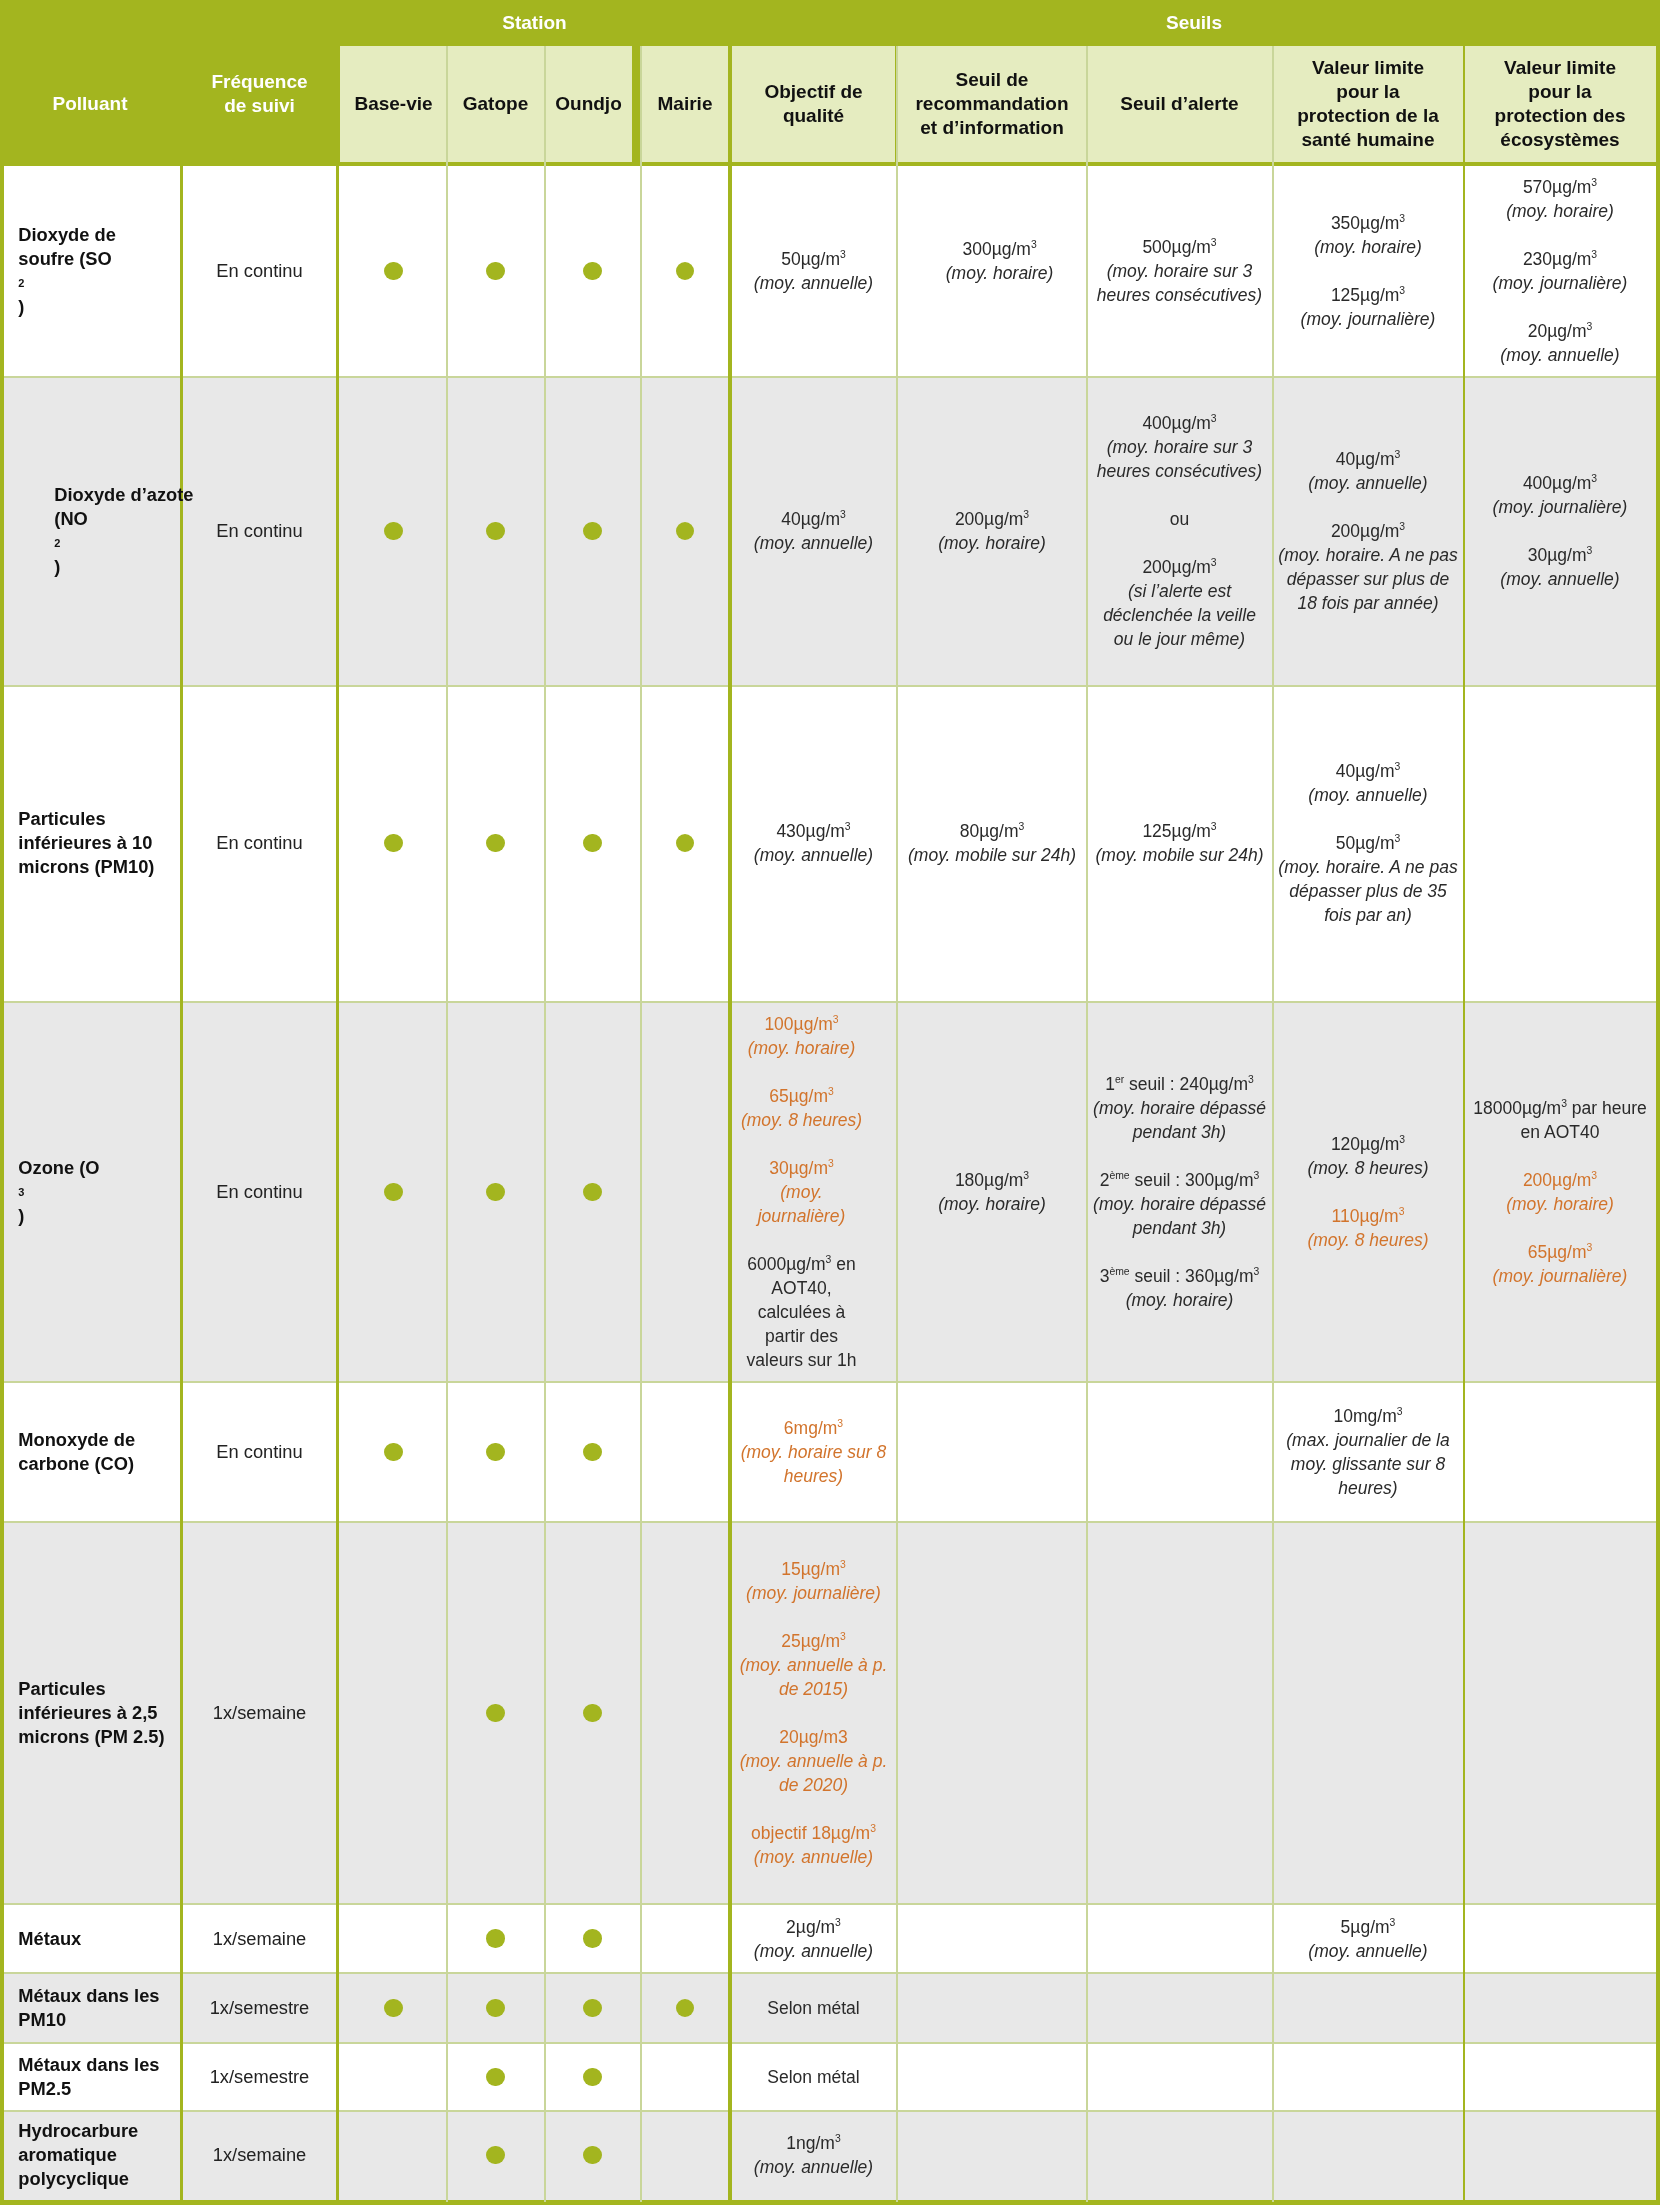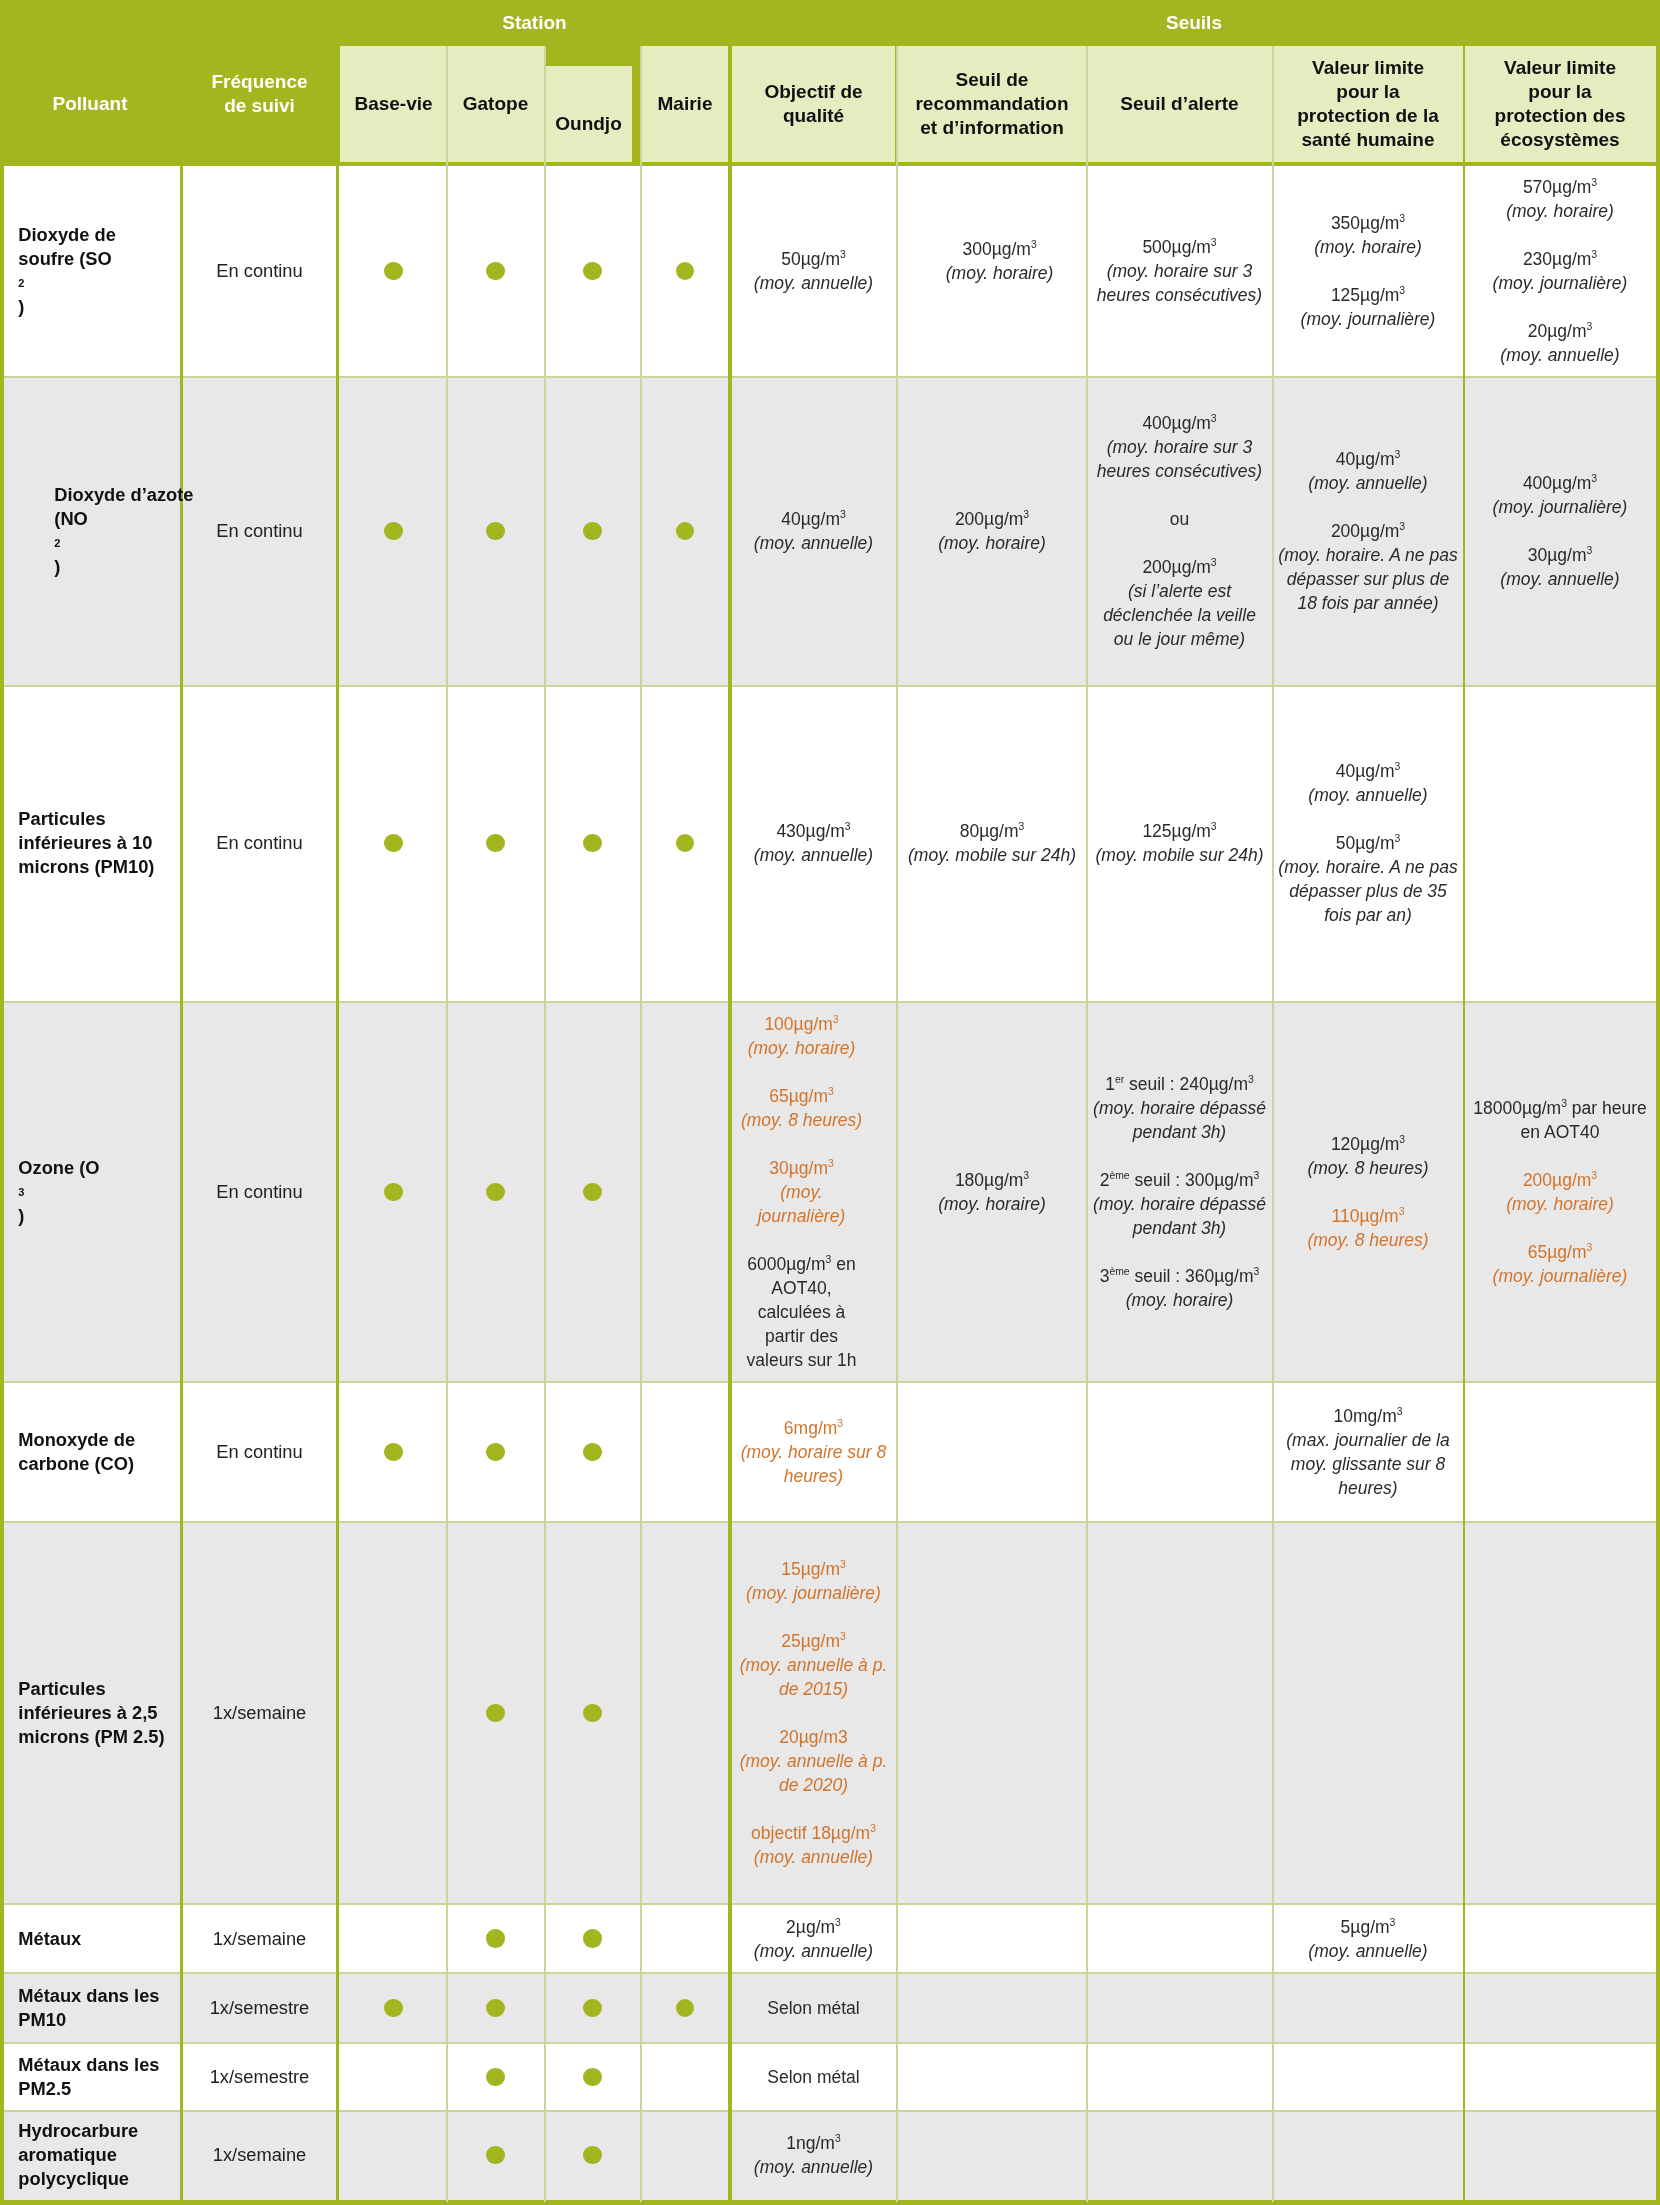--- a/index.html
+++ b/index.html
@@ -35,21 +35,21 @@
 <div id="tbl">
 
   <div class="cell hdr-band" style="left:0;top:0;width:1660px;height:165px;"></div>
   <div class="cell hdr-text" style="left:0;top:46px;width:180px;height:116px;">Polluant</div>
   <div class="cell hdr-text" style="left:183px;top:46px;width:153px;height:96px;padding:0 32px;">Fréquence de suivi</div>
   <div class="cell hdr-text" style="left:340px;top:0;width:389px;height:46px;">Station</div>
   <div class="cell hdr-text" style="left:732px;top:0;width:924px;height:46px;">Seuils</div>
 
   <div class="cell sub" style="left:340px;top:46px;width:107px;height:116px;">Base-vie</div>
   <div class="cell sub" style="left:447px;top:46px;width:97px;height:116px;">Gatope</div>
-  <div class="cell sub" style="left:545px;top:46px;width:87px;height:116px;margin-top:20px;">Oundjo</div>
+  <div class="cell sub" style="left:545px;top:46px;width:87px;height:116px;">Oundjo</div>
   <div class="cell sub" style="left:641px;top:46px;width:88px;height:116px;">Mairie</div>
 
   <div class="cell sub" style="left:732px;top:46px;width:163px;height:116px;padding:0 24px;">Objectif de qualité</div>
   <div class="cell sub" style="left:897px;top:46px;width:190px;height:116px;padding:0 8px;">Seuil de recommandation et d’information</div>
   <div class="cell sub" style="left:1087px;top:46px;width:185px;height:116px;">Seuil d’alerte</div>
   <div class="cell sub" style="left:1273px;top:46px;width:190px;height:116px;padding:0 16px;">Valeur limite pour la protection de la santé humaine</div>
   <div class="cell sub" style="left:1464px;top:46px;width:192px;height:116px;padding:0 17.5px;">Valeur limite pour la protection des écosystèmes</div>
 
   <div class="row-bg white" style="top:165px;height:212px;"></div>
   <div class="row-bg gray" style="top:377px;height:308px;"></div>

